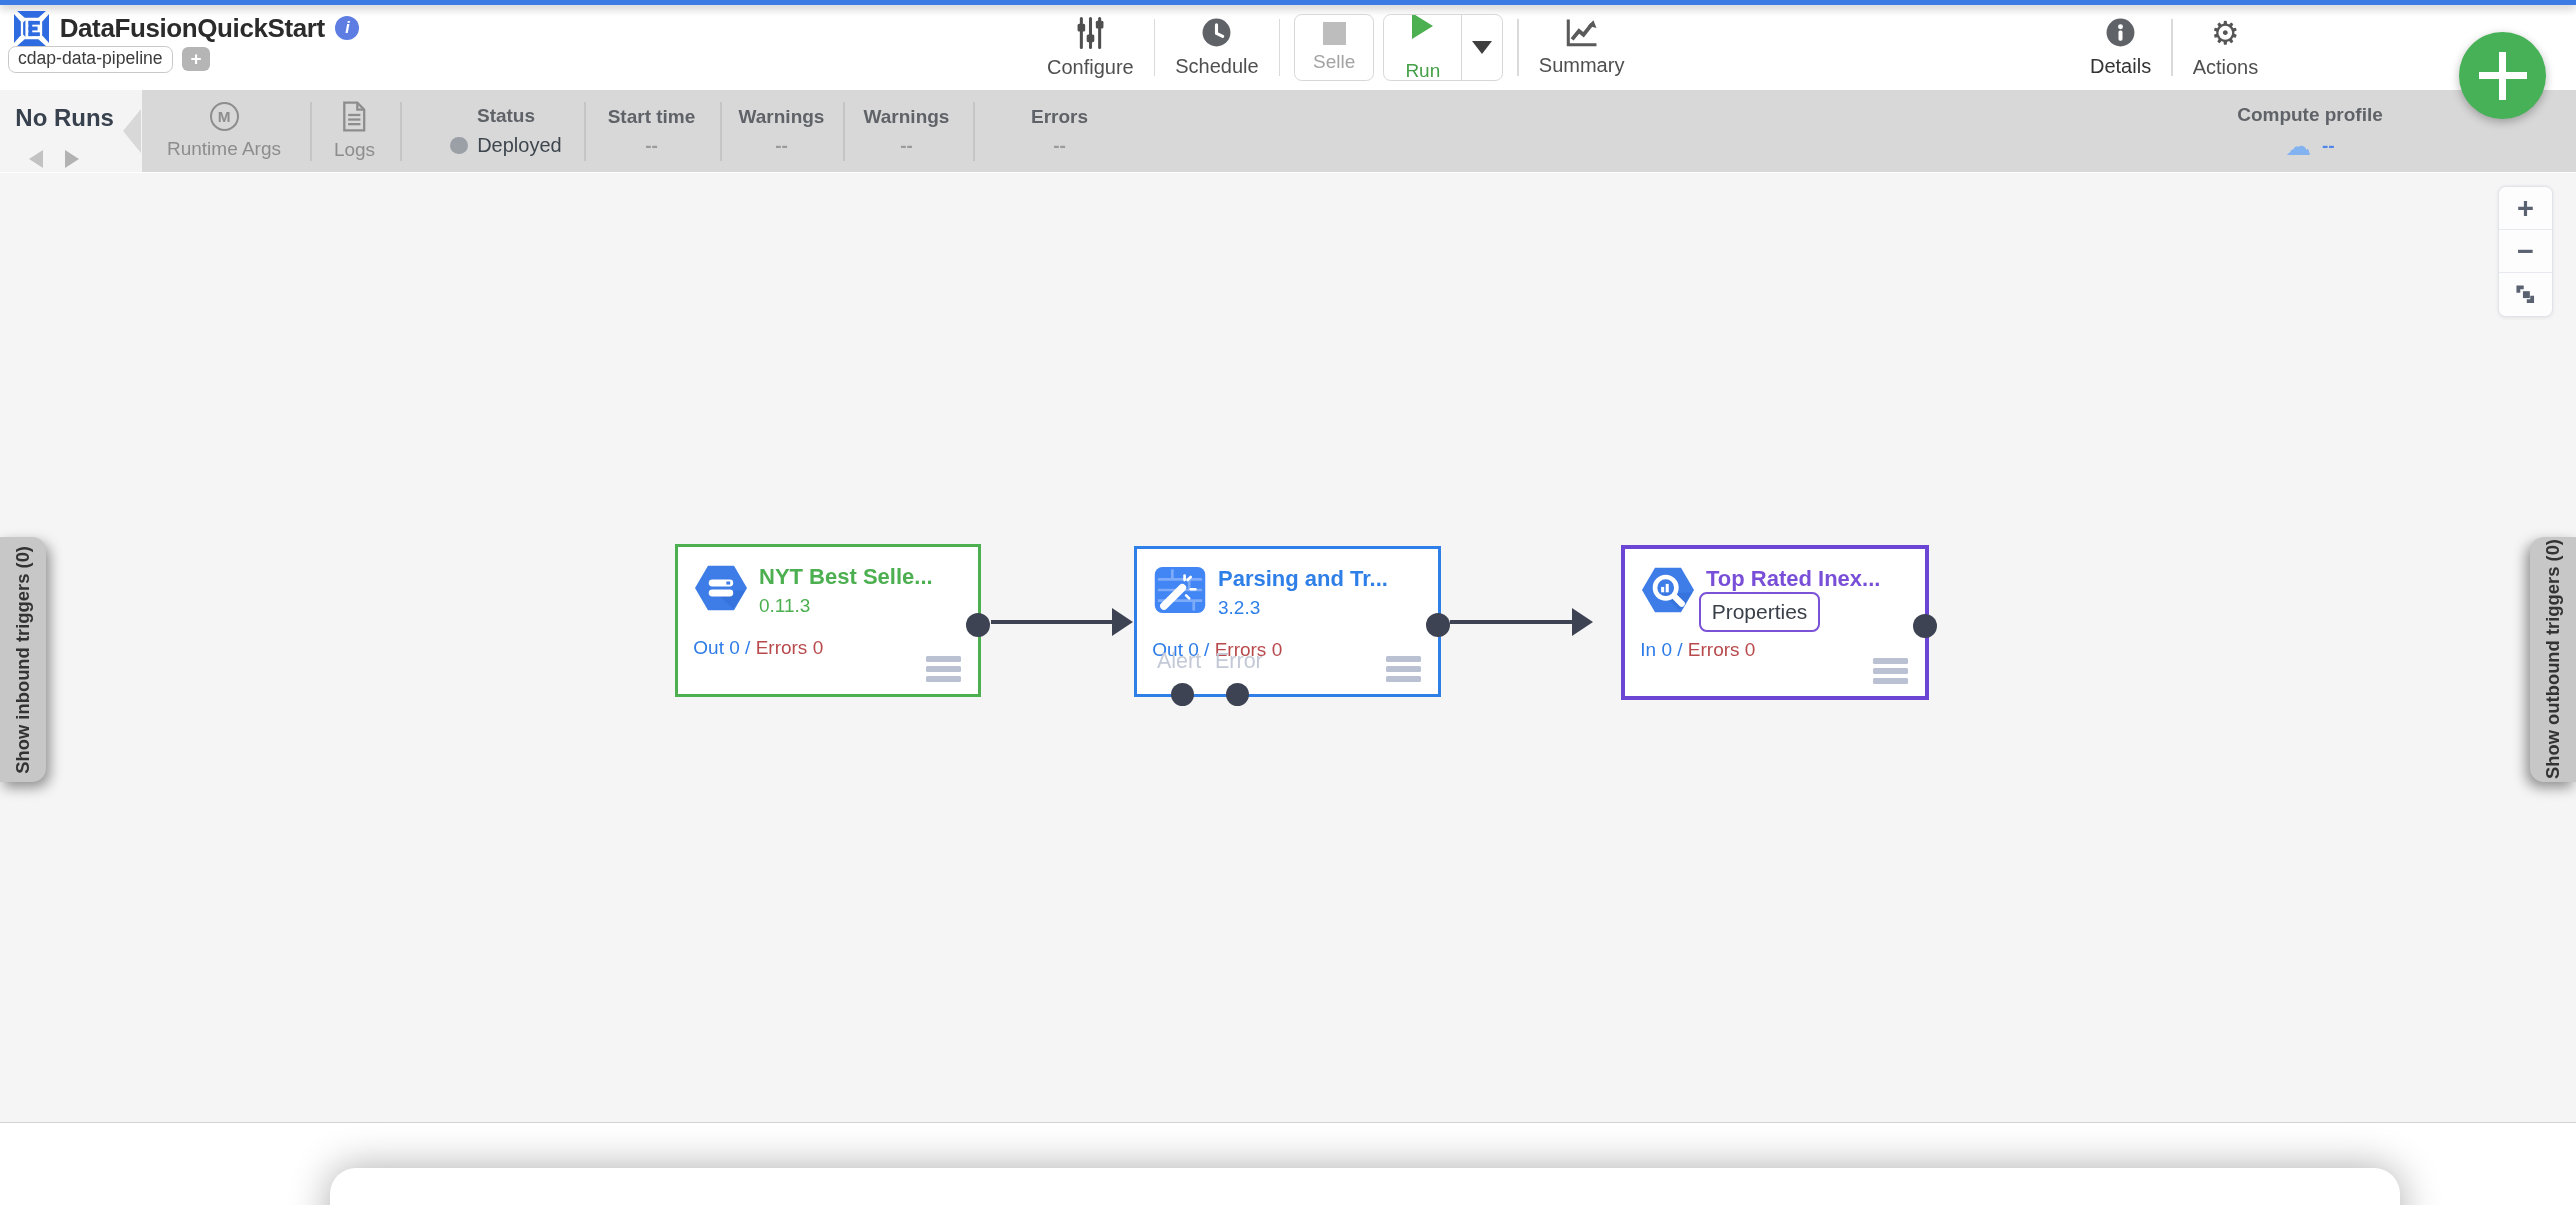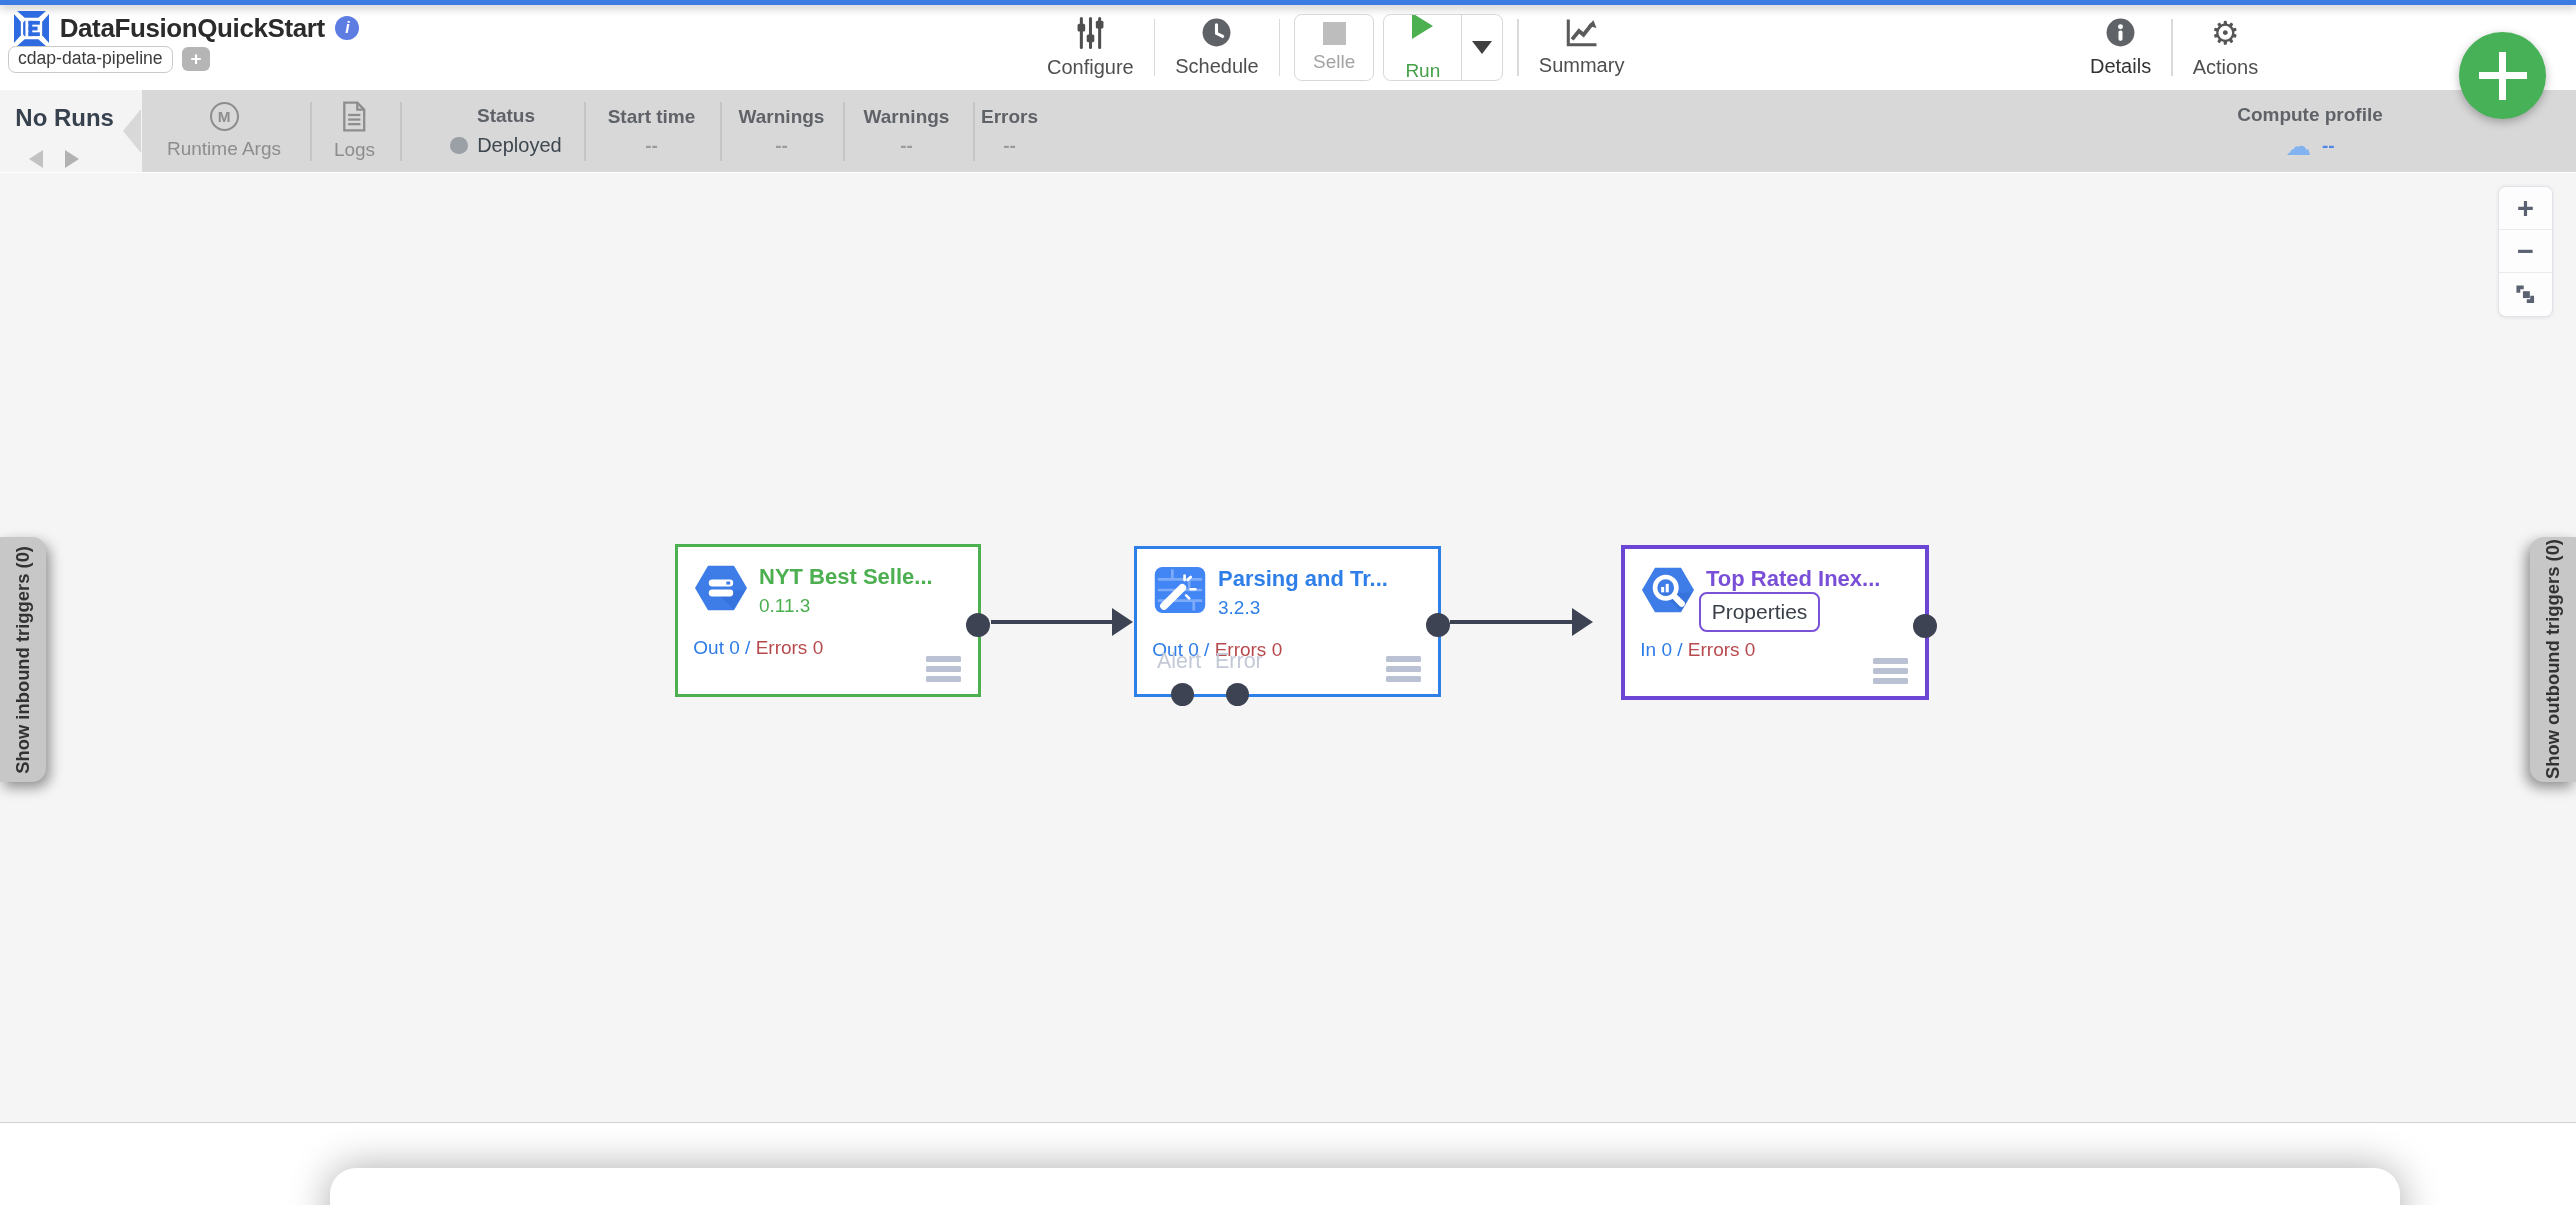--- a/index.html
+++ b/index.html
@@ -274,21 +274,21 @@
       <span class="rb-field-value">--</span>
     </div>
     <div class="rb-div" style="left:843px;"></div>
 
     <div class="rb-item" style="left:853px; width:107px;">
       <span class="rb-field-label">Warnings</span>
       <span class="rb-field-value">--</span>
     </div>
     <div class="rb-div" style="left:973px;"></div>
 
-    <div class="rb-item" style="left:969px; width:81px;">
+    <div class="rb-item" style="left:1019px; width:81px;">
       <span class="rb-field-label">Errors</span>
       <span class="rb-field-value">--</span>
     </div>
 
     <div class="rb-item" style="left:2216px; width:188px;">
       <span class="rb-field-label">Compute profile</span>
       <span class="cp-row">
         <span class="cloud-glyph">☁</span>
         <span class="cp-val">--</span>
       </span>

